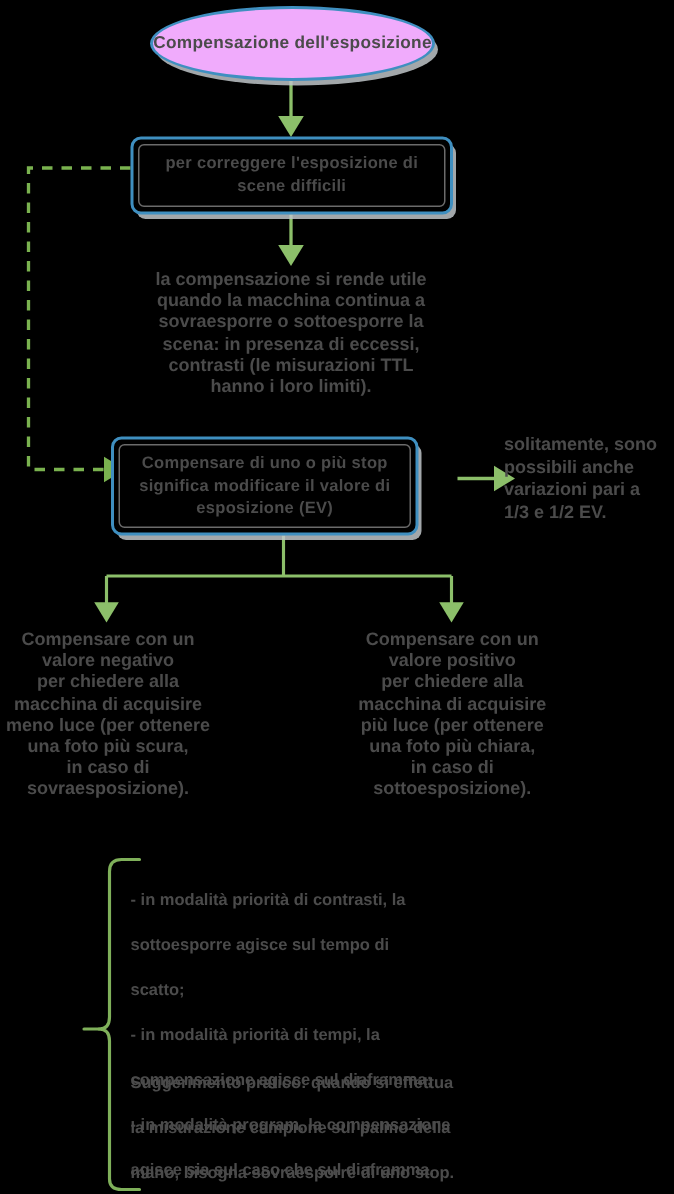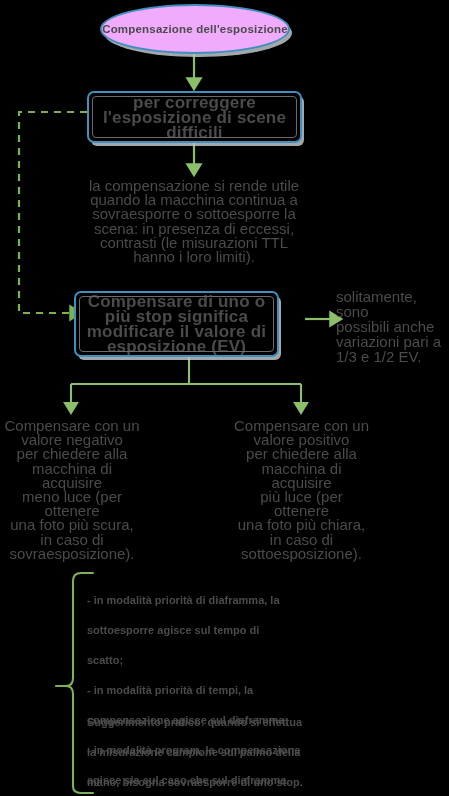--- a/index.html
+++ b/index.html
@@ -44,39 +44,39 @@
     background: #f0abfc;
     box-shadow: 3px 4px 0 -1px rgba(190,196,200,0.85);
     font-size: 11.5px;
     line-height: 14px;
   }
   .box-node {
     border: 2px solid #3f8fc0;
     border-radius: 7px;
     background: #000000;
     box-shadow: 3px 4px 0 -1px rgba(190,196,200,0.85);
-    font-size: 17px;
+    font-size: 11px;
     line-height: 15px;
     padding: 16px 8px;
   }
   .box-node .inner-rule {
     position: absolute;
     left: 3px; right: 3px; top: 3px; bottom: 3px;
     border: 1px solid #6b6b6b;
     border-radius: 4px;
     pointer-events: none;
   }
 
   
   .text-block {
     position: absolute;
     color: #4b4b4b;
-    font-size: 15px;
+    font-size: 12px;
     line-height: 14.2px;
-    font-weight: normal;
+    font-weight: bold;
     white-space: pre-line;
   }
   .text-center { text-align: center; }
   .text-left { text-align: left; }
 
   .note-text {
     position: absolute;
     color: #4b4b4b;
     font-size: 11px;
     line-height: 15px;
@@ -171,21 +171,21 @@
   <div class="text-block text-center" style="left:231px; top:419px; width:141px;">Compensare con un
 valore positivo
 per chiedere alla
 macchina di acquisire
 più luce (per ottenere
 una foto più chiara,
 in caso di
 sottoesposizione).</div>
 
   <div class="note-text" style="left:87px; top:578px; width:320px;">
-    <div>- in modalità priorità di diaframma, la</div>
+    <div>- in modalità priorità di contrasti, la</div>
     <div>sottoesporre agisce sul tempo di</div>
     <div>scatto;</div>
     <div>- in modalità priorità di tempi, la</div>
     <div>compensazione agisce sul diaframma;</div>
     <div>- in modalità program, la compensazione</div>
     <div>agisce sia sul caso che sul diaframma.</div>
   </div>
 
   <div class="note-text" style="left:87px; top:700px; width:320px;">
     <div>Suggerimento pratico: quando si effettua</div>

